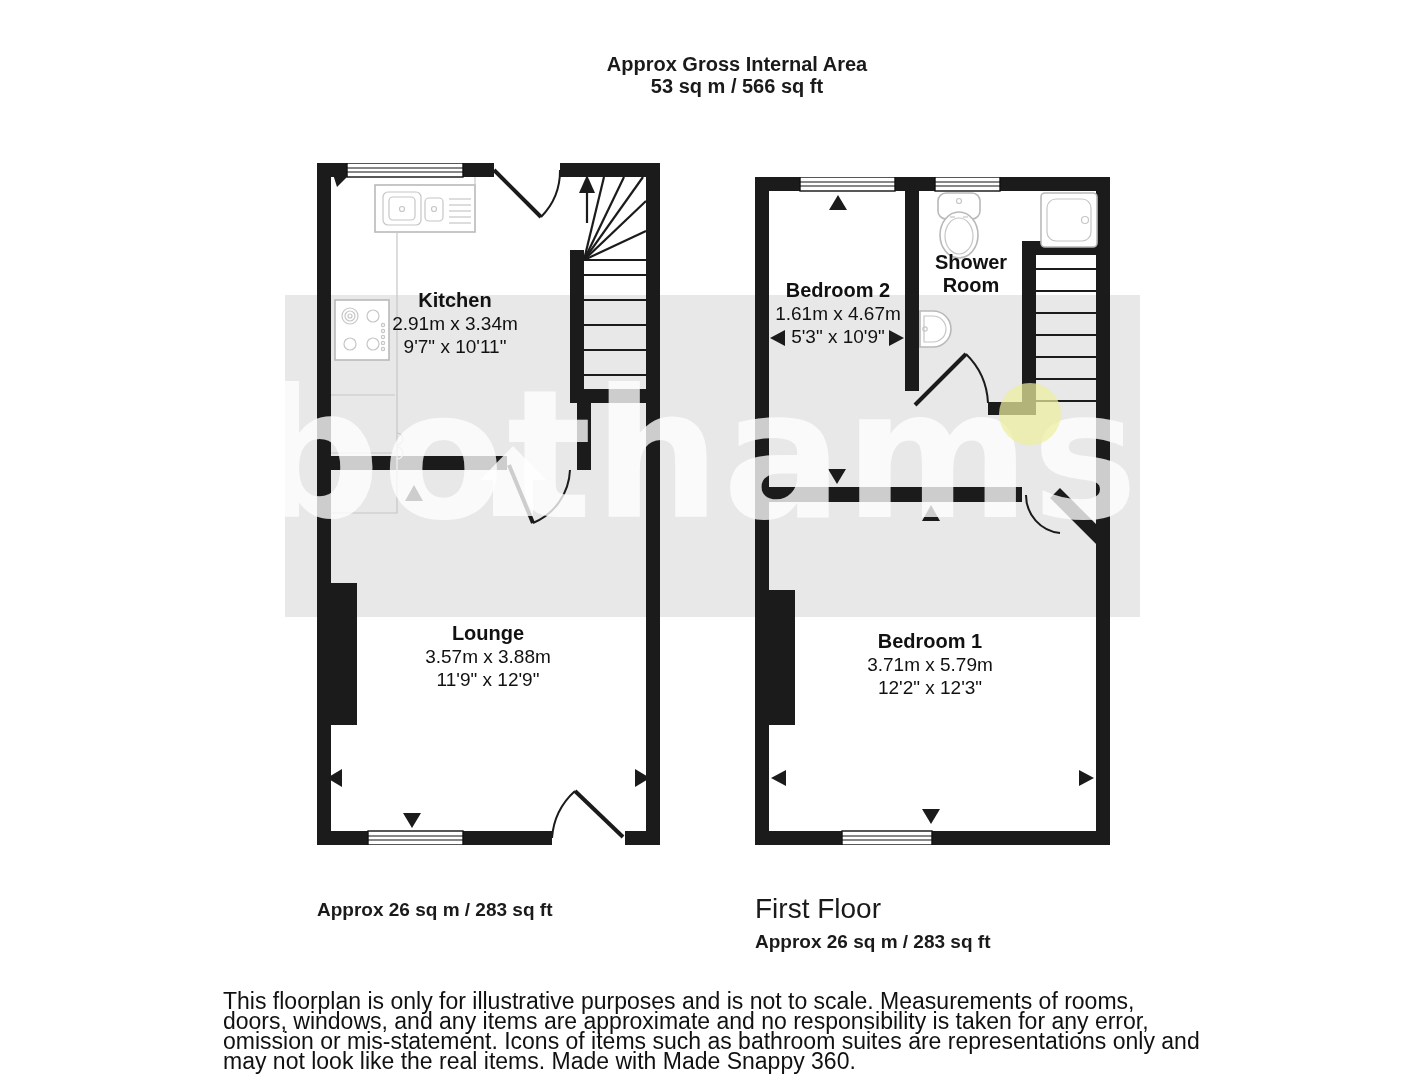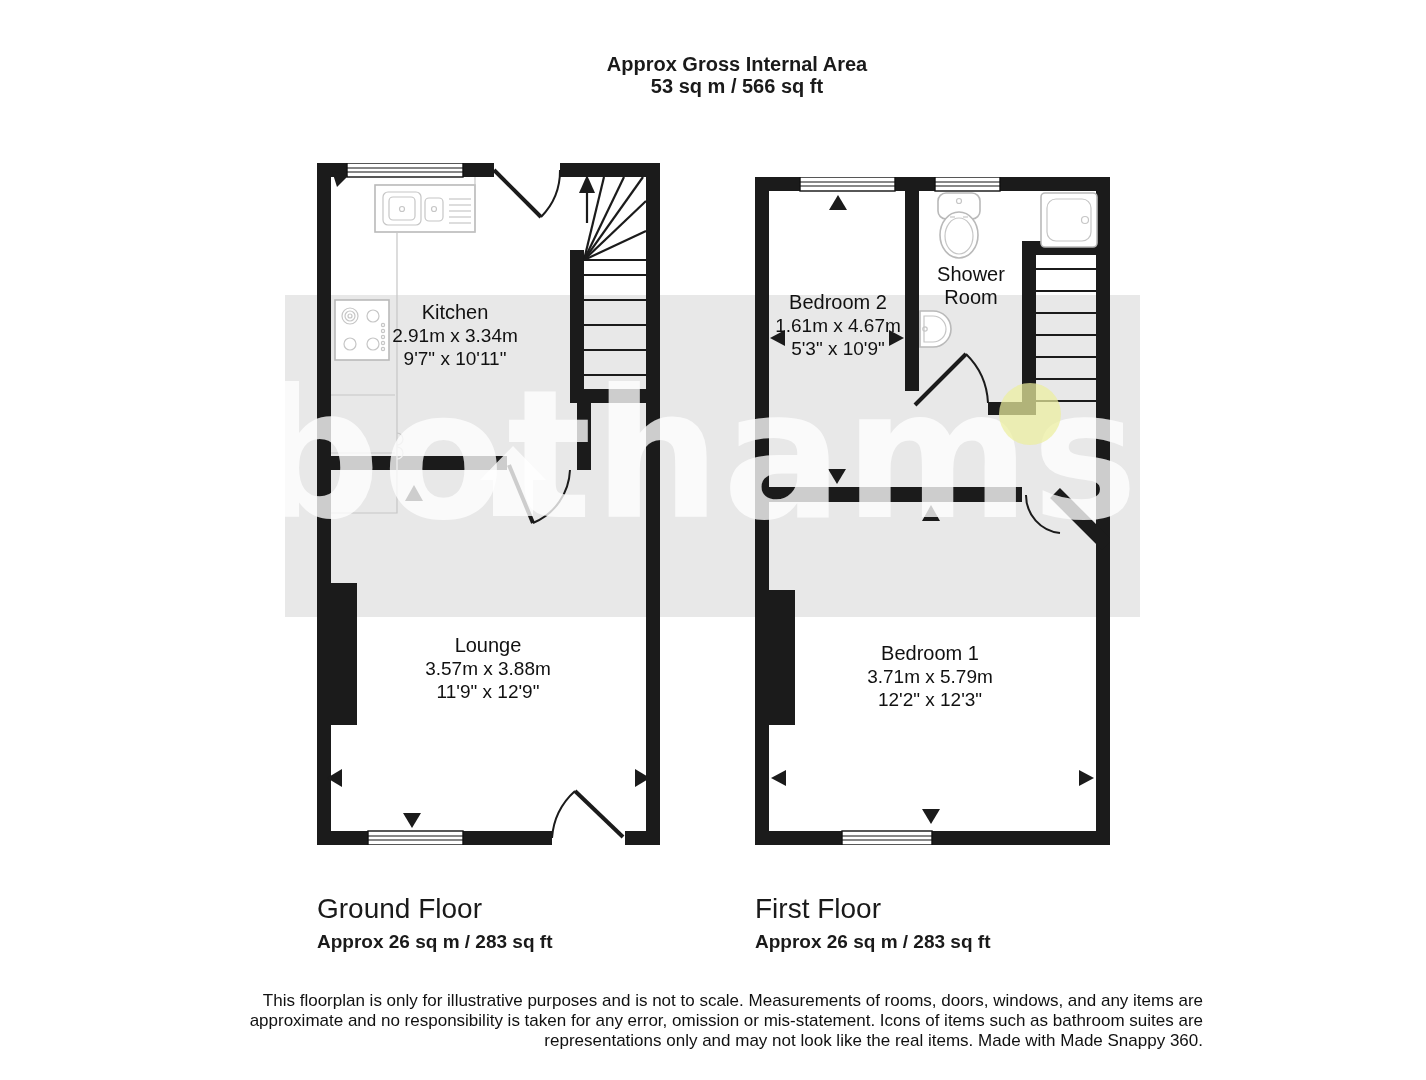--- a/index.html
+++ b/index.html
@@ -14,40 +14,40 @@
              display: flex; align-items: center; justify-content: flex-end; pointer-events: none; }
   .wm-text span { font-family: "DejaVu Sans", sans-serif; font-weight: bold; font-size: 178px;
                   letter-spacing: 2px; color: rgba(255,255,255,0.78); line-height: 1; }
   .wm-house { position: absolute; left: 480px; top: 446px; z-index: 5; pointer-events: none; }
 
   .plan { position: absolute; z-index: 2; }
   .plan-ground { left: 317px; top: 163px; }
   .plan-first  { left: 755px; top: 177px; }
 
   .room-label { position: absolute; z-index: 6; text-align: center; color: #111; }
-  .room-label .rname { font-size: 20px; font-weight: normal; line-height: 23px; margin-top: 12px; }
+  .room-label .rname { font-size: 20px; font-weight: bold; line-height: 23px; }
   .room-label .rdim  { font-size: 19px; line-height: 23px; }
 
   .lbl-kitchen  { left: 355px; top: 289px; width: 200px; }
   .lbl-lounge   { left: 388px; top: 622px; width: 200px; }
   .lbl-bedroom2 { left: 738px; top: 279px; width: 200px; }
   .lbl-shower   { left: 916px; top: 251px; width: 110px; }
   .lbl-bedroom1 { left: 830px; top: 630px; width: 200px; }
 
   .hotspot { position: absolute; left: 999px; top: 383px; width: 62px; height: 62px; border-radius: 50%;
              background: rgba(236,239,158,0.72); z-index: 5; }
 
   .caption { position: absolute; z-index: 6; color: #1a1a1a; }
   .caption .cap-name { font-size: 28px; font-weight: 400; line-height: 32px; }
   .caption .cap-area { font-size: 19px; font-weight: bold; line-height: 26px; margin-top: 4px; }
   .cap-ground { left: 317px; top: 893px; }
   .cap-first  { left: 755px; top: 893px; }
 
   .disclaimer { position: absolute; left: 223px; top: 991px; width: 980px; z-index: 6;
-                text-align: right; font-size: 17px; line-height: 20px; color: #111; }
+                text-align: left; font-size: 23px; line-height: 20px; color: #111; }
 
   svg .wall { fill: #1b1b1b; }
   svg .winrect { fill: #ffffff; stroke: #111; stroke-width: 1.4; }
   svg .winline { stroke: #111; stroke-width: 1.2; }
   svg .doorline { stroke: #1b1b1b; stroke-width: 4; fill: none; }
   svg .doorarc { stroke: #1b1b1b; stroke-width: 2; fill: none; }
   svg .tread { stroke: #1b1b1b; stroke-width: 2.2; }
   svg .fixture { stroke: #b9b9b9; stroke-width: 1.6; fill: #ffffff; }
   svg .fixture2 { stroke: #c6c6c6; stroke-width: 1.2; fill: none; }
   svg .marker { fill: #1b1b1b; }
@@ -283,21 +283,20 @@
   <div class="room-label lbl-shower">
     <div class="rname">Shower Room</div>
   </div>
   <div class="room-label lbl-bedroom1">
     <div class="rname">Bedroom 1</div>
     <div class="rdim">3.71m x 5.79m</div>
     <div class="rdim">12'2" x 12'3"</div>
   </div>
 
   <div class="caption cap-ground">
-    <div class="cap-name">Ground Floor</div>
     <div class="cap-area">Approx 26 sq m / 283 sq ft</div>
   </div>
   <div class="caption cap-first">
     <div class="cap-name">First Floor</div>
     <div class="cap-area">Approx 26 sq m / 283 sq ft</div>
   </div>
 
   <div class="disclaimer">This floorplan is only for illustrative purposes and is not to scale. Measurements of rooms, doors, windows, and any items are approximate and no responsibility is taken for any error, omission or mis-statement. Icons of items such as bathroom suites are representations only and may not look like the real items. Made with Made Snappy 360.</div>
 
 </div>

